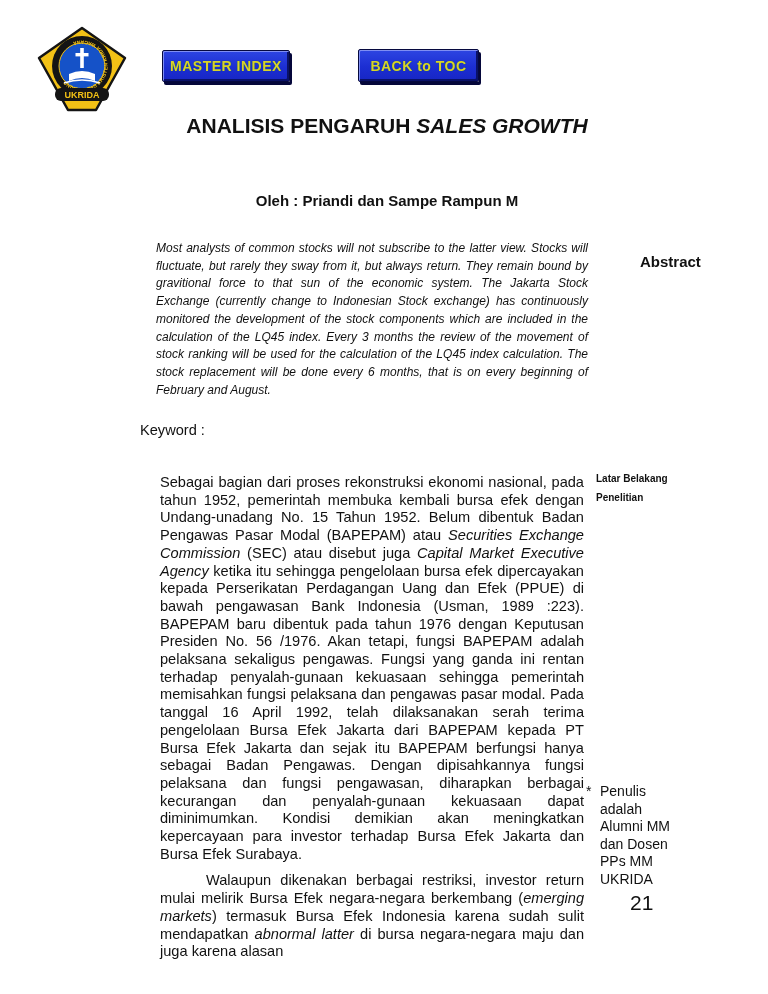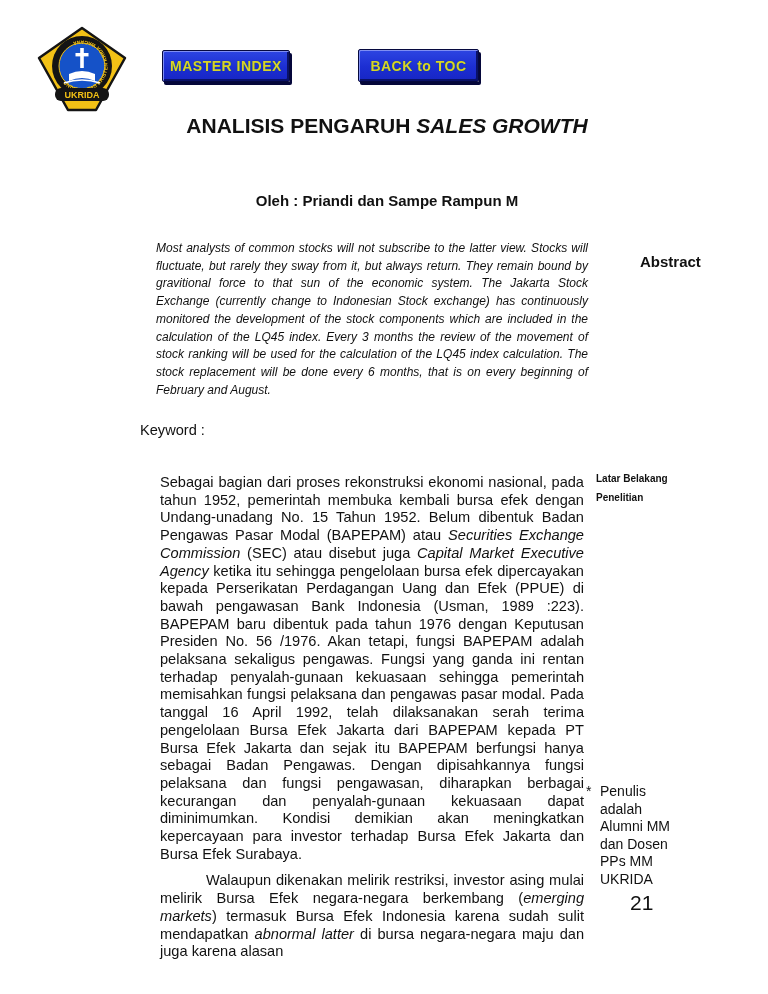--- a/index.html
+++ b/index.html
@@ -85,21 +85,21 @@
     <div><span>ANALISIS PENGARUH </span><span class="it">SALES GROWTH</span></div>
   </div>
   <div class="byline">Oleh : Priandi dan Sampe Rampun M</div>
 
   <div class="abstract-text">Most analysts of common stocks will not subscribe to the latter view. Stocks will fluctuate, but rarely they sway from it, but always return. They remain bound by gravitional force to that sun of the economic system. The Jakarta Stock Exchange (currently change to Indonesian Stock exchange) has continuously monitored the development of the stock components which are included in the calculation of the LQ45 index. Every 3 months the review of the movement of stock ranking will be used for the calculation of the LQ45 index calculation. The stock replacement will be done every 6 months, that is on every beginning of February and August.</div>
   <div class="abstract-label">Abstract</div>
   <div class="keyword">Keyword :</div>
 
   <div class="body-text">
     <p><span>Sebagai bagian dari proses rekonstruksi ekonomi nasional, pada tahun 1952, pemerintah membuka kembali bursa efek dengan Undang-unadang No. 15 Tahun 1952. Belum dibentuk Badan Pengawas Pasar Modal (BAPEPAM) atau </span><span class="it">Securities Exchange Commission</span><span> (SEC) atau disebut juga </span><span class="it">Capital Market Executive Agency</span><span> ketika itu sehingga pengelolaan bursa efek dipercayakan kepada Perserikatan Perdagangan Uang dan Efek (PPUE) di bawah pengawasan Bank Indonesia (Usman, 1989 :223). BAPEPAM baru dibentuk pada tahun 1976 dengan Keputusan Presiden No. 56 /1976. Akan tetapi, fungsi BAPEPAM adalah pelaksana sekaligus pengawas. Fungsi yang ganda ini rentan terhadap penyalah-gunaan kekuasaan sehingga pemerintah memisahkan fungsi pelaksana dan pengawas pasar modal. Pada tanggal 16 April 1992, telah dilaksanakan serah terima pengelolaan Bursa Efek Jakarta dari BAPEPAM kepada PT Bursa Efek Jakarta dan sejak itu BAPEPAM berfungsi hanya sebagai Badan Pengawas. Dengan dipisahkannya fungsi pelaksana dan fungsi pengawasan, diharapkan berbagai kecurangan dan penyalah-gunaan kekuasaan dapat diminimumkan. Kondisi demikian akan meningkatkan kepercayaan para investor terhadap Bursa Efek Jakarta dan Bursa Efek Surabaya.</span></p>
-    <p><span>Walaupun dikenakan melirik restriksi, investor asing mulai melirik Bursa Efek negara-negara berkembang (</span><span class="it">emerging markets</span><span>) termasuk Bursa Efek Indonesia karena sudah sulit mendapatkan </span><span class="it">abnormal latter</span><span> di bursa negara-negara maju dan juga karena alasan</span></p>
+    <p><span>Walaupun dikenakan berbagai restriksi, investor return mulai melirik Bursa Efek negara-negara berkembang (</span><span class="it">emerging markets</span><span>) termasuk Bursa Efek Indonesia karena sudah sulit mendapatkan </span><span class="it">abnormal latter</span><span> di bursa negara-negara maju dan juga karena alasan</span></p>
   </div>
   <div class="section-label">Latar Belakang
 Penelitian</div>
 
   <div class="footnote">
     <span class="marker">*</span>
     <span class="fn-lines">Penulis
 adalah
 Alumni MM
 dan Dosen

